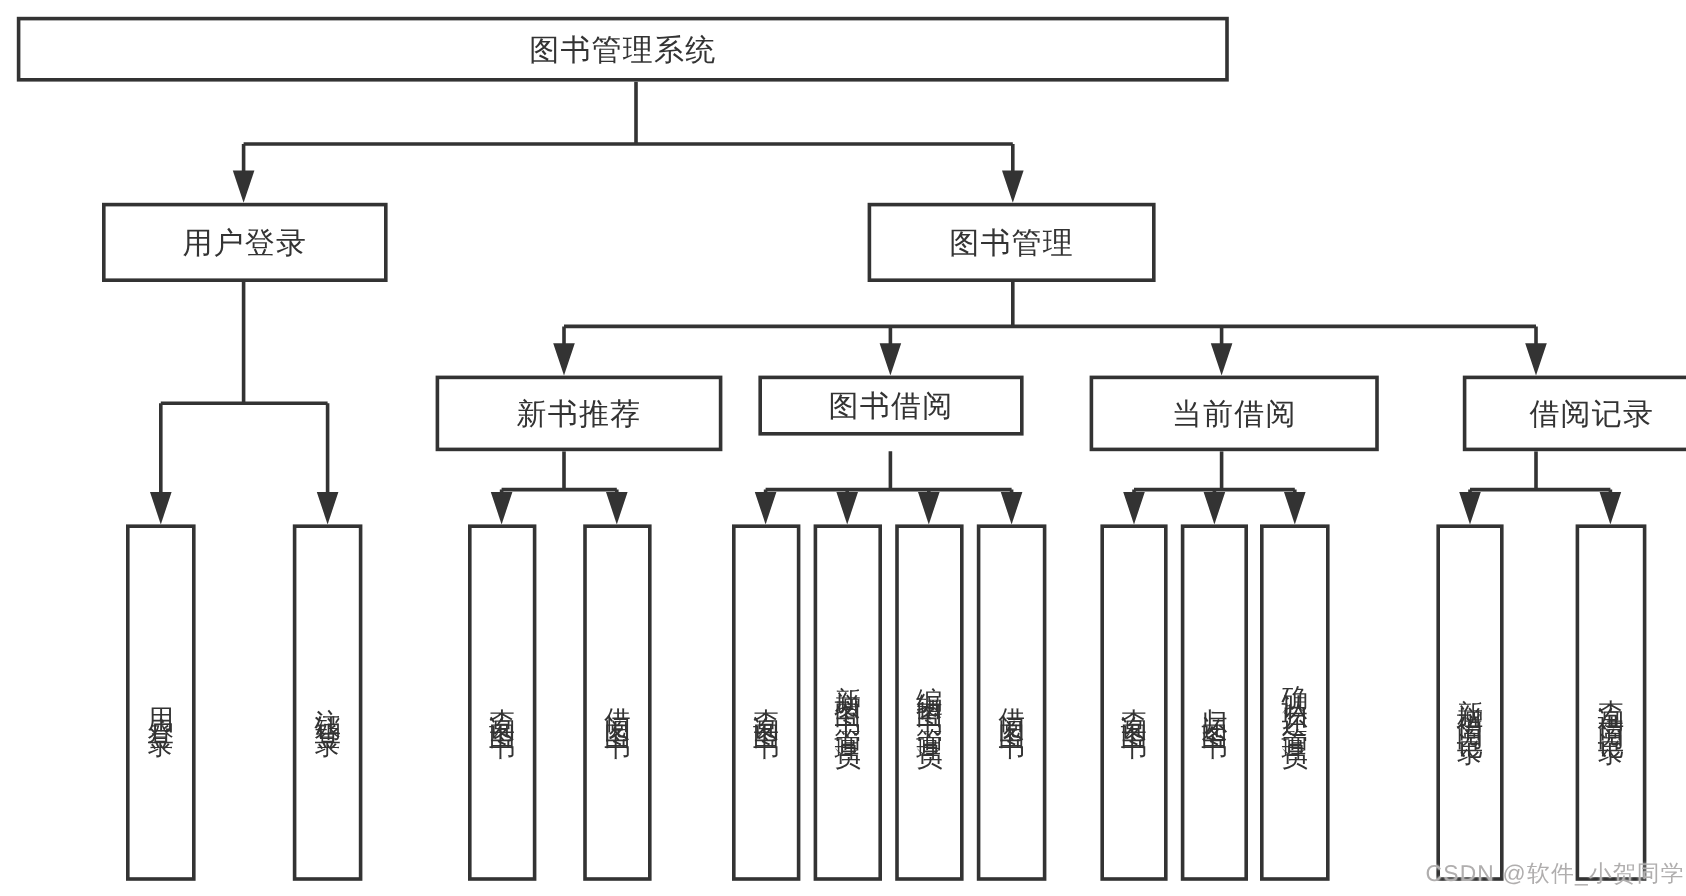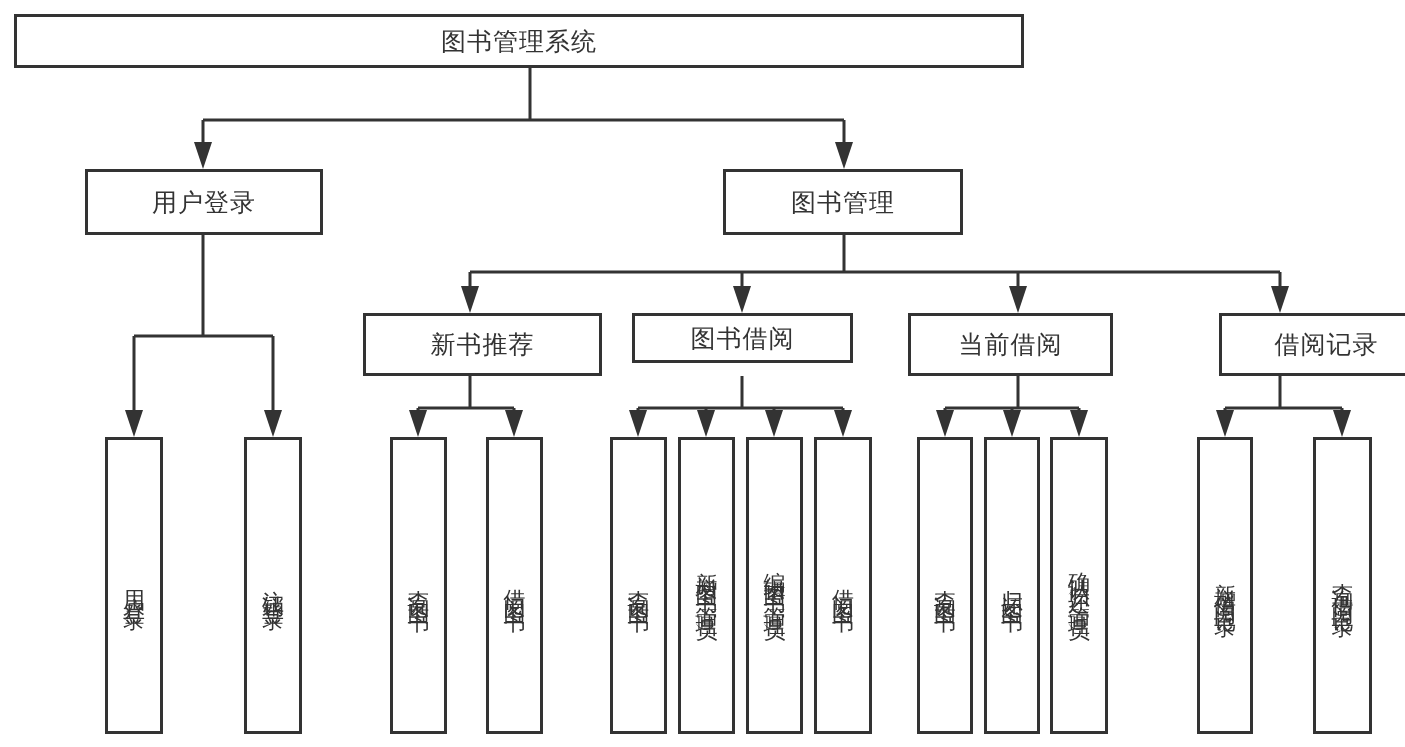--- a/index.html
+++ b/index.html
@@ -110,21 +110,21 @@
   <div class="hnode" style="left:723px;top:169px;width:240px;height:66px;">
     <span>图书管理</span>
   </div>
 
   <div class="hnode" style="left:363px;top:313px;width:239px;height:63px;">
     <span>新书推荐</span>
   </div>
   <div class="hnode" style="left:632px;top:313px;width:221px;height:50px;">
     <span>图书借阅</span>
   </div>
-  <div class="hnode" style="left:908px;top:313px;width:205px;height:63px;">
+  <div class="hnode" style="left:908px;top:313px;width:241px;height:63px;">
     <span>当前借阅</span>
   </div>
   <div class="hnode" style="left:1219px;top:313px;width:215px;height:63px;">
     <span>借阅记录</span>
   </div>
 
   <div class="leaf" style="left:105px;width:58px;">
     <span class="vlabel">用户登录</span>
   </div>
   <div class="leaf" style="left:244px;width:58px;">
@@ -161,13 +161,14 @@
     <span class="vlabel">确认归还（管理员）</span>
   </div>
 
   <div class="leaf" style="left:1197px;width:56px;">
     <span class="vlabel">新增借阅记录</span>
   </div>
   <div class="leaf" style="left:1313px;width:59px;">
     <span class="vlabel">查询借阅记录</span>
   </div>
 
+  <div class="watermark">CSDN @软件_小贺同学</div>
 </div>
 
 </body></html>

